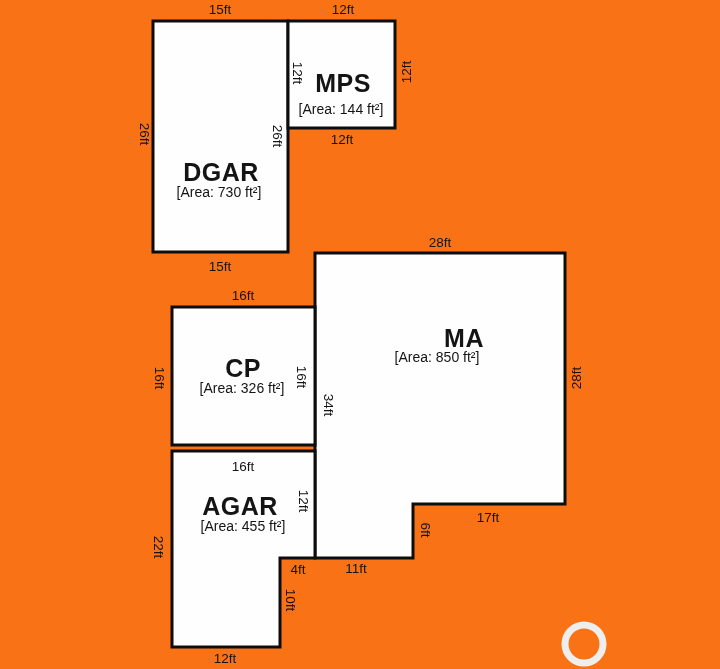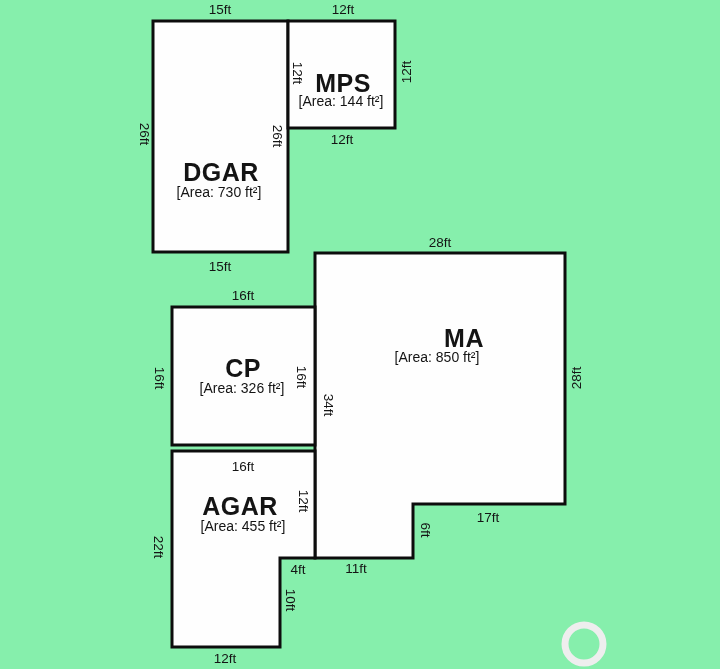--- a/index.html
+++ b/index.html
@@ -1,19 +1,19 @@
 <!DOCTYPE html>
 <html><head>
 <meta charset="utf-8">
 <style>
   html,body { margin:0; padding:0; background:#ffffff; }
   #canvas {
     position:relative;
     width:720px; height:669px;
-    background:#86efac;
+    background:#f97316;
     font-family:"Liberation Sans", sans-serif;
     overflow:hidden;
   }
   #plan-svg { position:absolute; left:0; top:0; }
   .room-shape { fill:#fefefe; stroke:#0d0d0d; stroke-width:3; stroke-linejoin:miter; }
   .label { position:absolute; transform:translate(-50%,-50%); white-space:nowrap; color:#141414; }
   .dim { font-size:13.5px; }
   .dim.v90  { transform:translate(-50%,-50%) rotate(90deg); }
   .dim.v270 { transform:translate(-50%,-50%) rotate(-90deg); }
   .room-name { font-size:25px; font-weight:bold; letter-spacing:0.5px; }
@@ -40,21 +40,21 @@
   <div class="label dim v90" style="left:144px; top:134px">26ft</div>
   <div class="label dim v90" style="left:277px; top:136px">26ft</div>
   <div class="label room-name" style="left:221px; top:172px">DGAR</div>
   <div class="label room-area" style="left:219px; top:192px">[Area: 730 ft²]</div>
 
   <div class="label dim" style="left:343px; top:9px">12ft</div>
   <div class="label dim v90" style="left:297px; top:73px">12ft</div>
   <div class="label dim v270" style="left:406px; top:72px">12ft</div>
   <div class="label dim" style="left:342px; top:139px">12ft</div>
   <div class="label room-name" style="left:343px; top:83px">MPS</div>
-  <div class="label room-area" style="left:341px; top:101px">[Area: 144 ft²]</div>
+  <div class="label room-area" style="left:341px; top:109px">[Area: 144 ft²]</div>
 
   <div class="label dim" style="left:440px; top:242px">28ft</div>
   <div class="label dim v270" style="left:576px; top:378px">28ft</div>
   <div class="label dim v90" style="left:328px; top:405px">34ft</div>
   <div class="label dim" style="left:488px; top:517px">17ft</div>
   <div class="label dim v90" style="left:425px; top:530px">6ft</div>
   <div class="label dim" style="left:356px; top:568px">11ft</div>
   <div class="label room-name" style="left:464px; top:338px">MA</div>
   <div class="label room-area" style="left:437px; top:357px">[Area: 850 ft²]</div>
 

